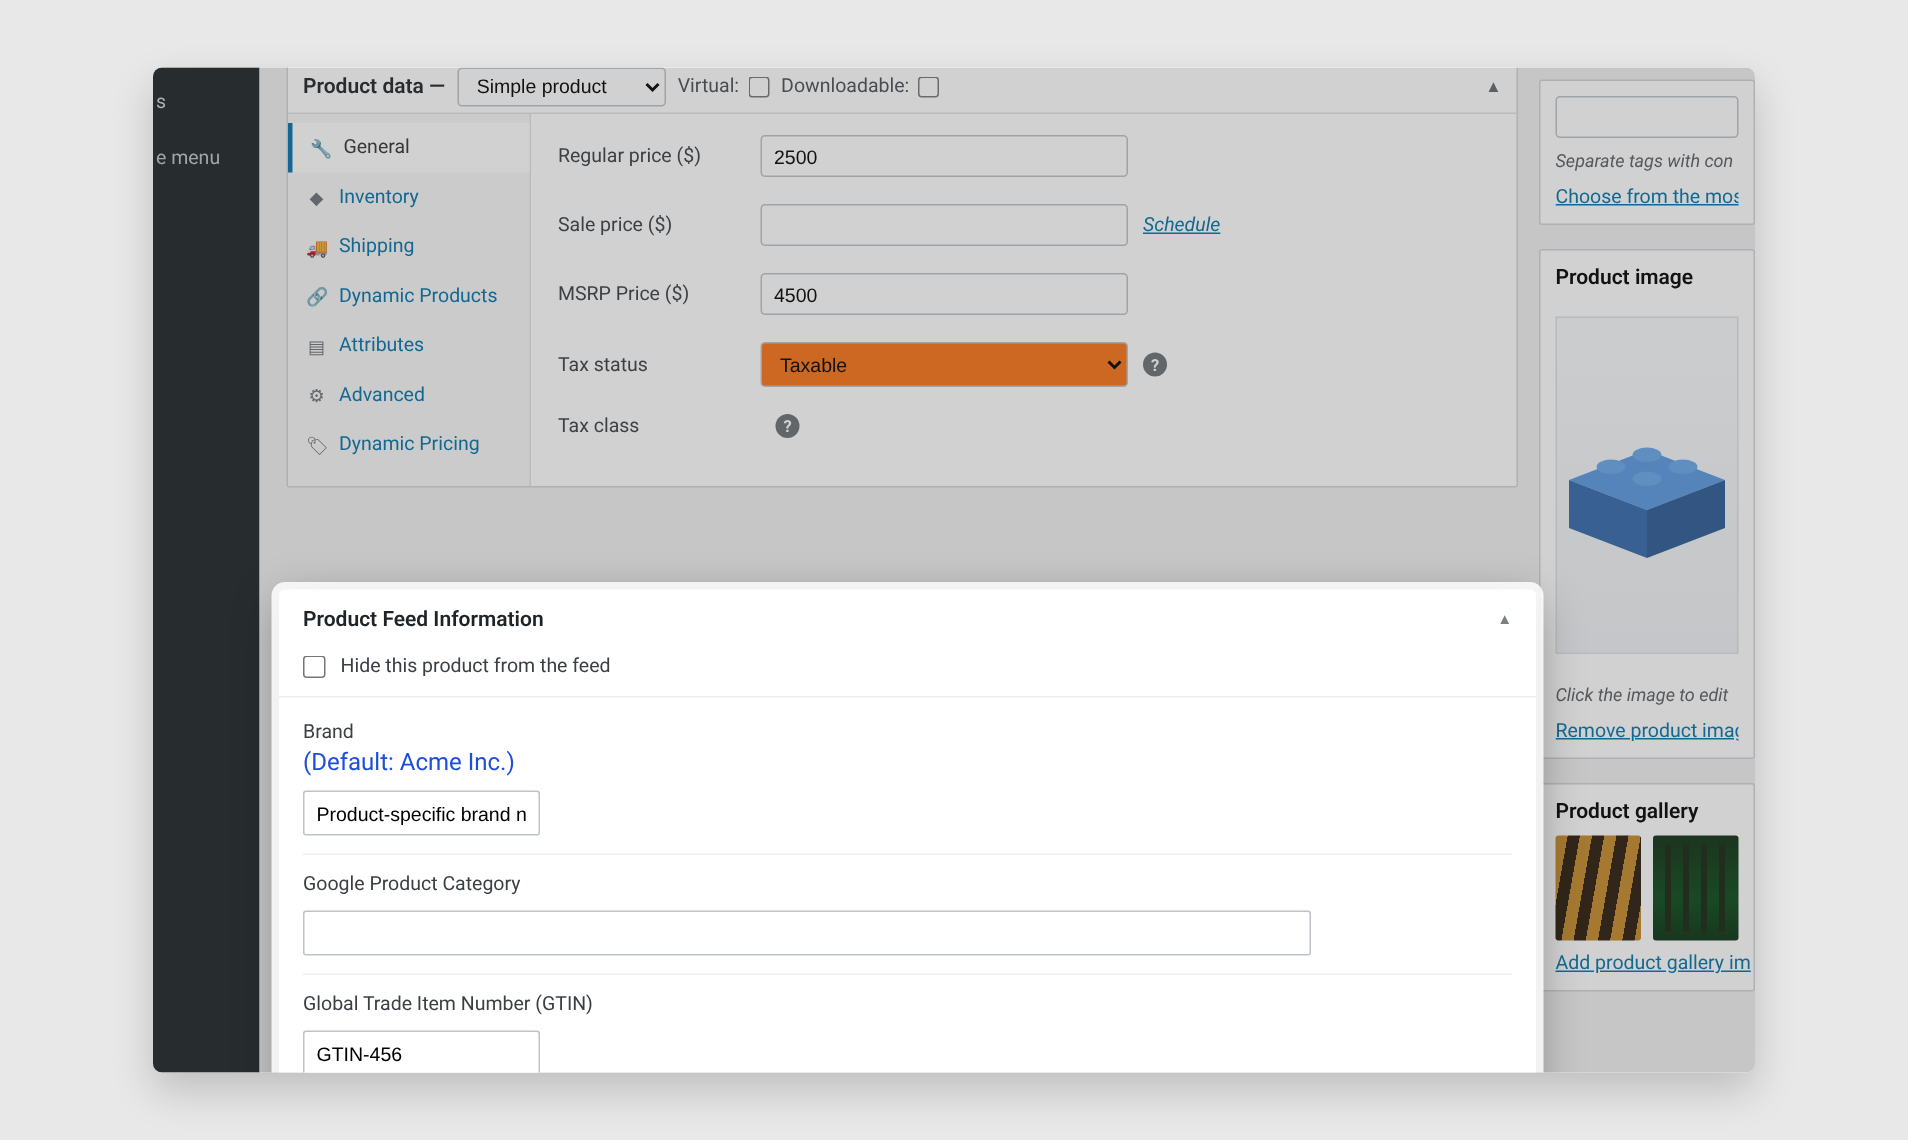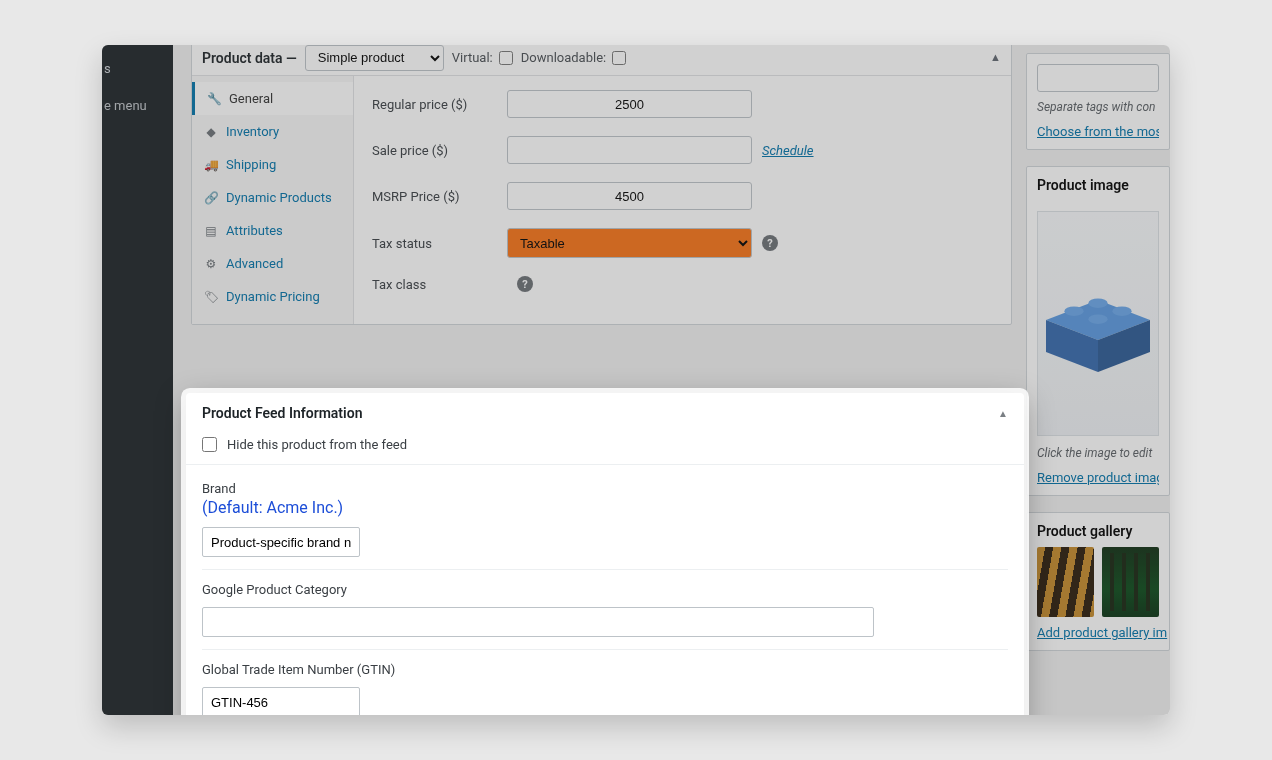--- a/index.html
+++ b/index.html
@@ -110,21 +110,20 @@
     flex:1;
     padding: 14px 18px;
   }
   .fld-row { display:flex; align-items:center; margin-bottom: 18px; }
   .fld-row label { width: 135px; font-size:13px; color:#3a3f44; }
   .fld-row input[type=text] {
     width: 245px; height: 28px;
     border: 1px solid #bdc3c8; border-radius:3px;
     padding: 0 8px; font-size:13px;
     background:#fff;
-    text-align:center;
   }
   .fld-row select {
     width: 245px; height: 30px;
     border: 1px solid #bdc3c8; border-radius:3px;
     padding: 0 8px; font-size:13px; background:#f97316;
   }
   .fld-row .schedule {
     margin-left: 10px; font-size:13px; color:#0073aa;
     text-decoration: underline; font-style: italic;
   }
@@ -307,21 +306,21 @@
                 <polygon points="10,55 75,30 140,55 75,80" fill="#5a99e0"></polygon>
                 <polygon points="10,55 10,95 75,120 75,80" fill="#3469ad"></polygon>
                 <polygon points="140,55 140,95 75,120 75,80" fill="#2b5a94"></polygon>
                 <ellipse cx="45" cy="44" rx="12" ry="6" fill="#6aa6e8"></ellipse>
                 <ellipse cx="75" cy="34" rx="12" ry="6" fill="#6aa6e8"></ellipse>
                 <ellipse cx="105" cy="44" rx="12" ry="6" fill="#6aa6e8"></ellipse>
                 <ellipse cx="75" cy="54" rx="12" ry="6" fill="#6aa6e8"></ellipse>
               </g>
             </svg>
           </div>
-          <div class="side-note trunc" style="margin-top:10px;">Click the image to edit</div>
+          <div class="side-note trunc" style="margin-top:20px;">Click the image to edit</div>
           <div style="margin-top:10px;" class="trunc"><a class="side-link">Remove product image</a></div>
         </div>
       </div>
 
       <div class="side-panel">
         <div class="sp-title trunc">Product gallery</div>
         <div class="gallery-thumbs">
           <div class="thumb tiger"></div>
           <div class="thumb forest"></div>
         </div>

